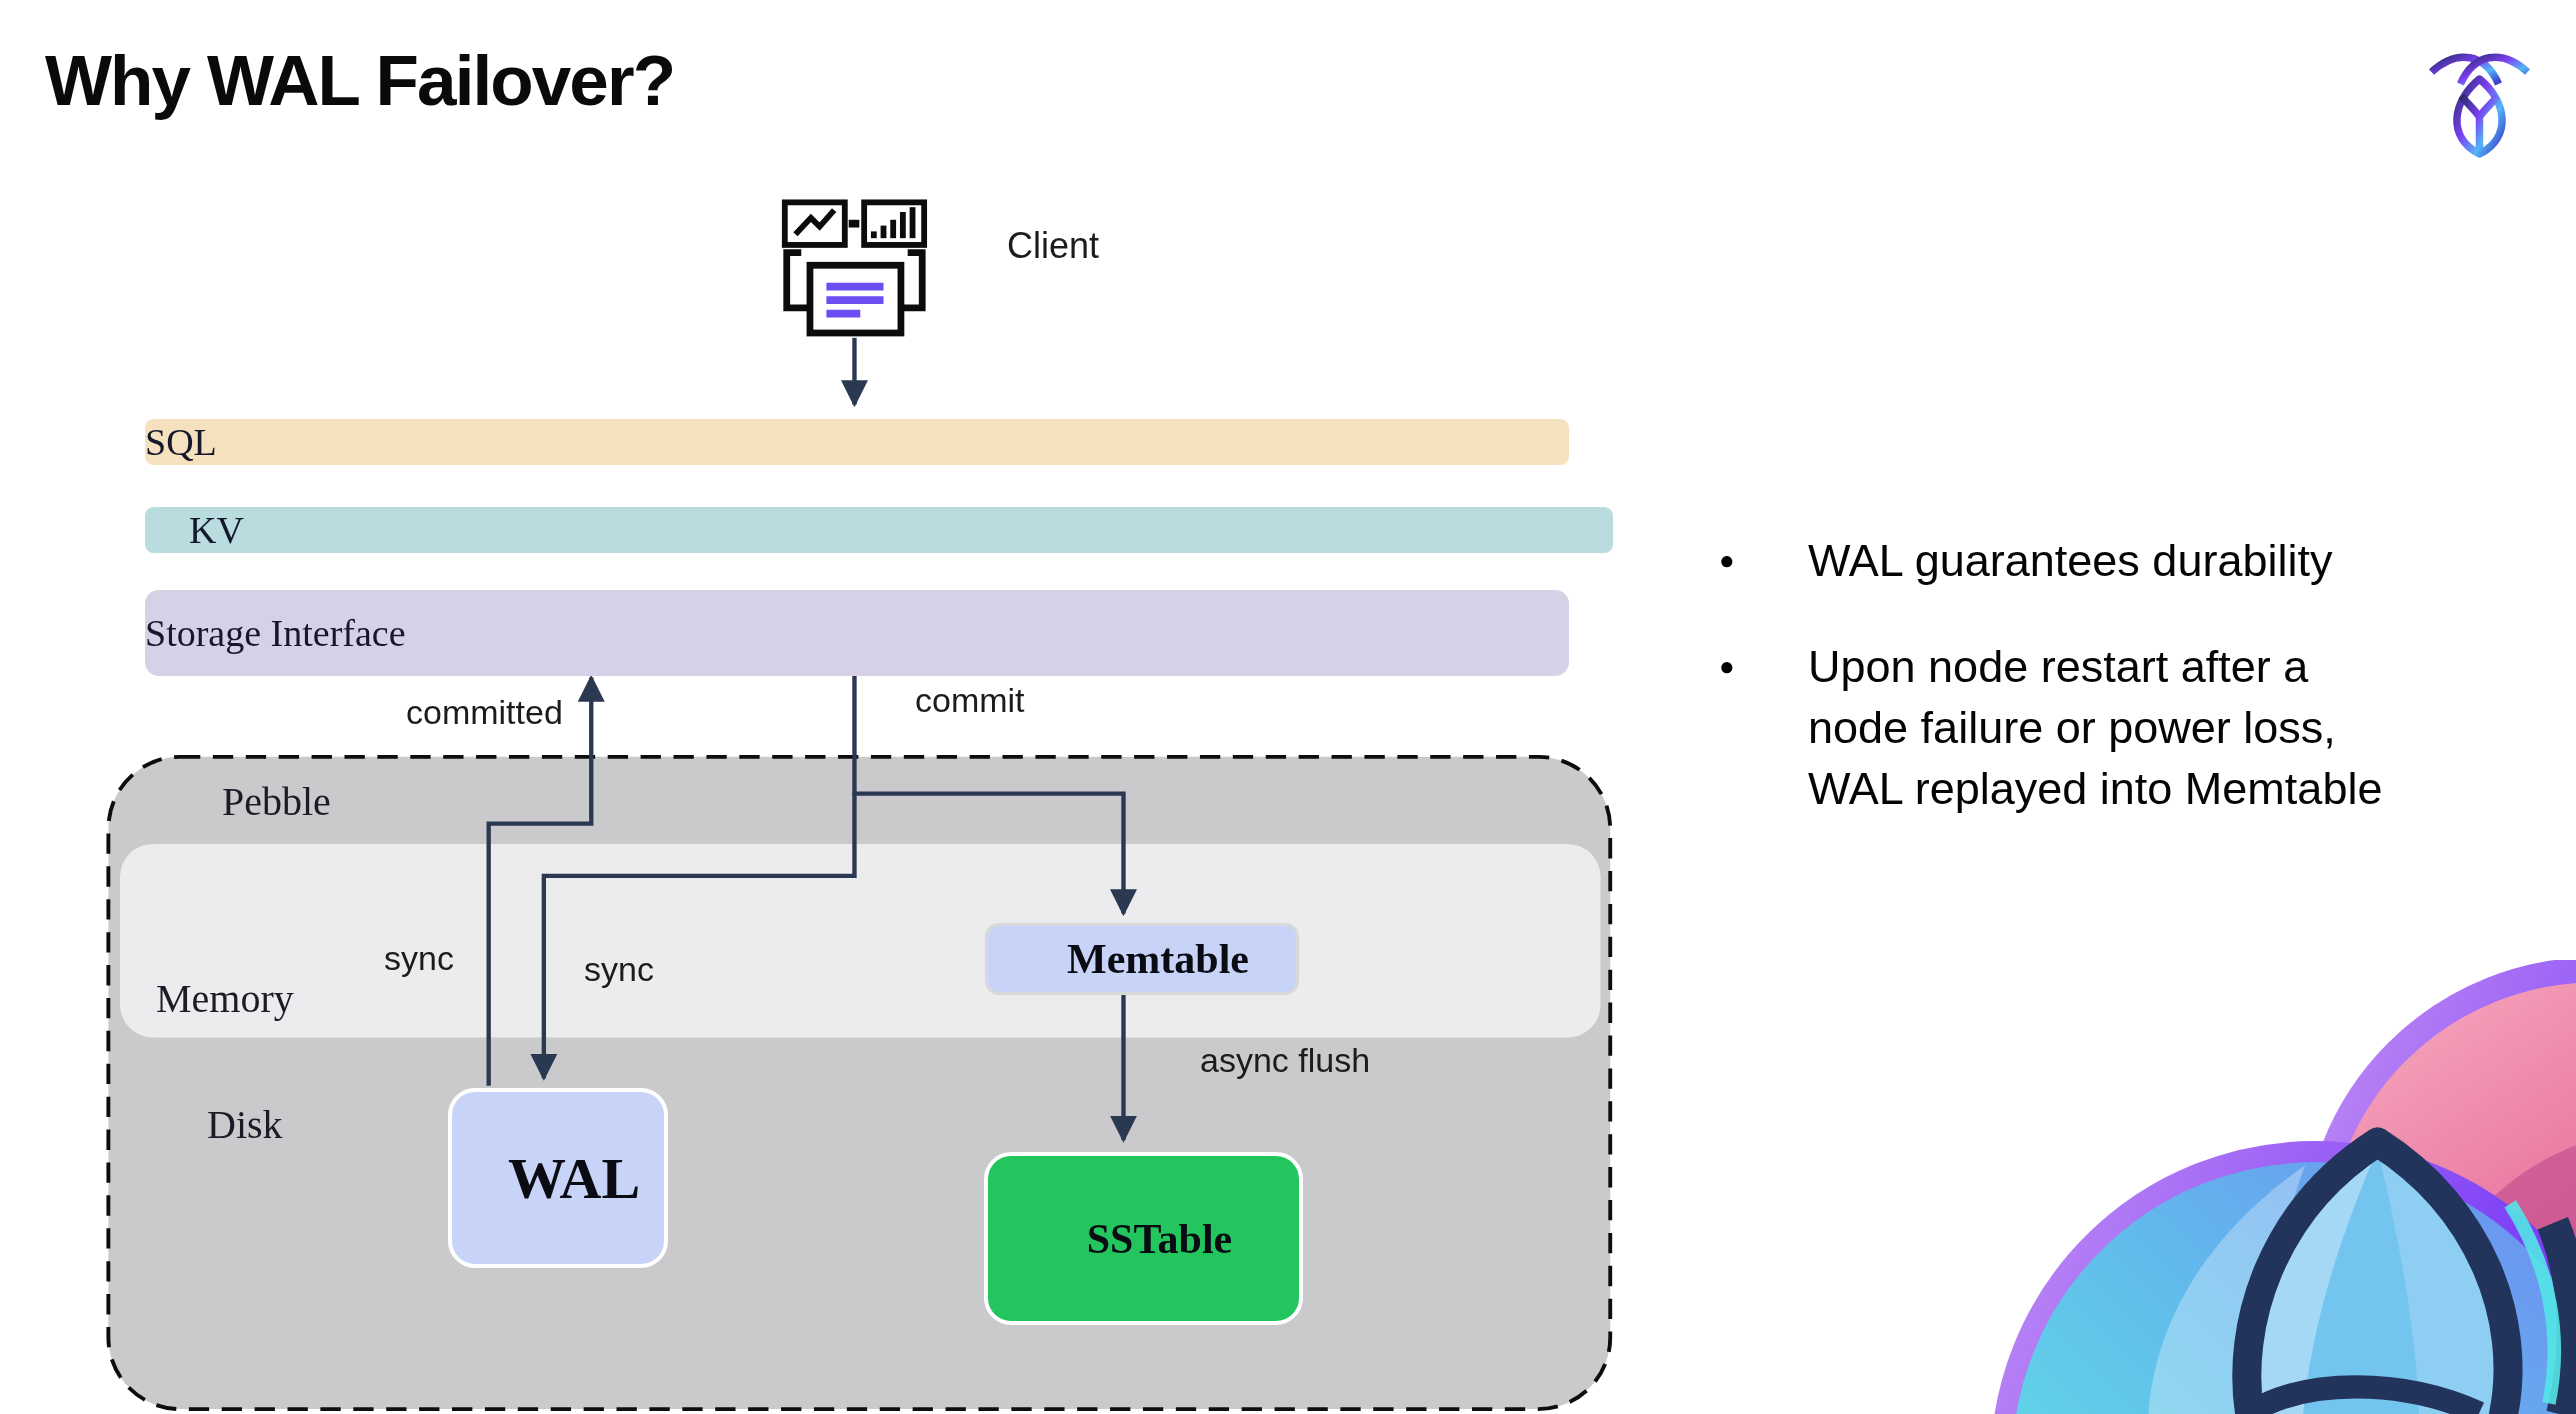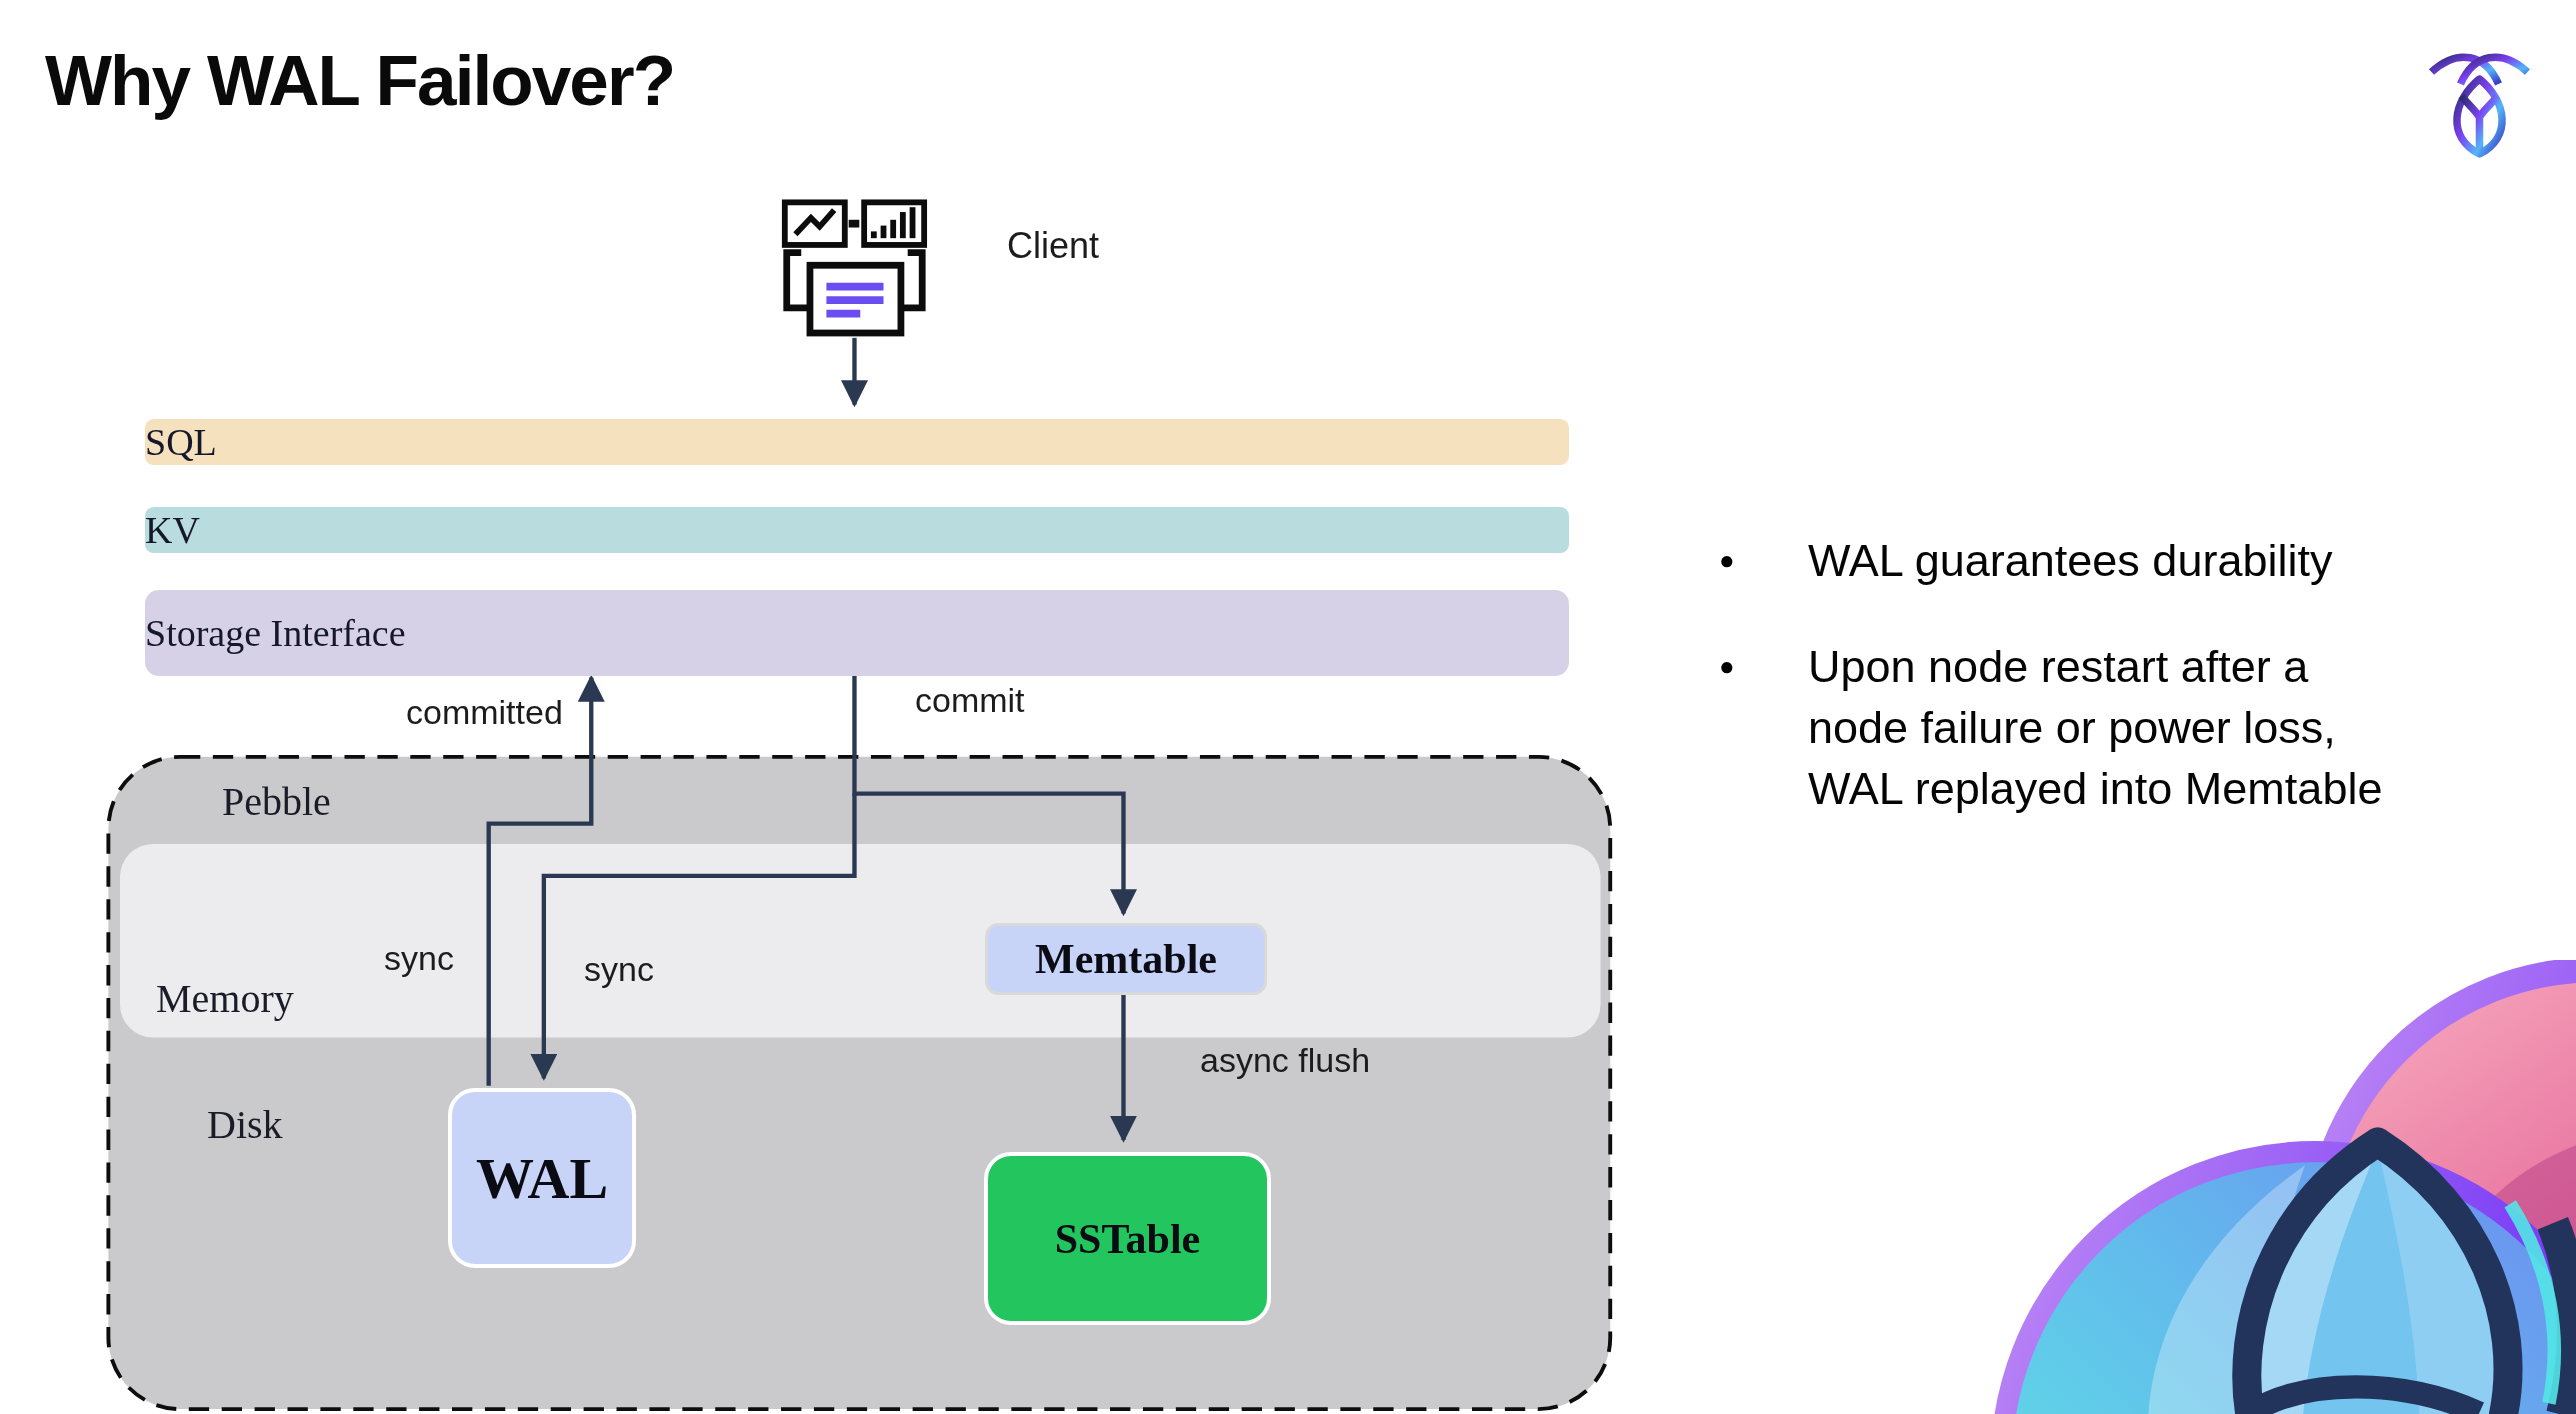--- a/index.html
+++ b/index.html
@@ -26,21 +26,21 @@
     font-size:38px;color:#15182b;
   }
   .bar-sql{top:419px;height:46px;border-radius:8.7px;}
   .bar-kv{top:507px;height:46px;border-radius:8.7px;}
   .bar-storage{top:578px;height:86px;border-radius:14px;margin-top:12px;}
   
   .diagram-svg{left:0;top:0;}
   
   .node{
     display:flex;align-items:center;justify-content:center;
-    font-family:"Liberation Serif",serif;font-weight:bold;color:#0b0b14;
+    font-family:"Liberation Serif",serif;font-weight:bold;color:#0b0b14;padding-left:32px;
   }
   .node-wal{left:448px;top:1088px;width:180px;height:172px;border:4.8px solid #ffffff;border-radius:27px;font-size:58px;}
   .node-memtable{left:985px;top:923px;width:276px;height:66px;border:3.9px solid #d9d9d9;border-radius:13.5px;font-size:42px;}
   .node-sstable{left:984px;top:1152px;width:279px;height:165px;border:4.8px solid #ffffff;border-radius:27px;font-size:42px;}
   
   .region-label{font-family:"Liberation Serif",serif;font-size:40px;color:#1c1c28;}
   
   .edge-label{font-family:"Liberation Sans",sans-serif;font-size:34px;color:#1c1c1c;}
   .client-label{font-family:"Liberation Sans",sans-serif;font-size:36px;color:#1c1c1c;}
   
@@ -108,21 +108,21 @@
     </g>
   </svg>
 
   <div class="abs title">Why WAL Failover?</div>
 
   <div class="abs client-label" style="left:1007px;top:225px;">Client</div>
 
   <div class="abs bar bar-sql" style="background-color: rgb(246, 225, 191);">
     <span>SQL</span>
   </div>
-  <div class="abs bar bar-kv" style="background-color: rgb(185, 220, 222);">
+  <div class="abs bar bar-kv" style="background-color: rgb(185, 220, 222); padding-left: 44px;">
     <span>KV</span>
   </div>
   <div class="abs bar bar-storage" style="background-color: rgb(214, 209, 230);">
     <span>Storage Interface</span>
   </div>
 
   <div class="abs edge-label" style="left:406px;top:693px;">committed</div>
   <div class="abs edge-label" style="left:915px;top:681px;">commit</div>
   <div class="abs edge-label" style="left:384px;top:939px;">sync</div>
   <div class="abs edge-label" style="left:584px;top:950px;">sync</div>

